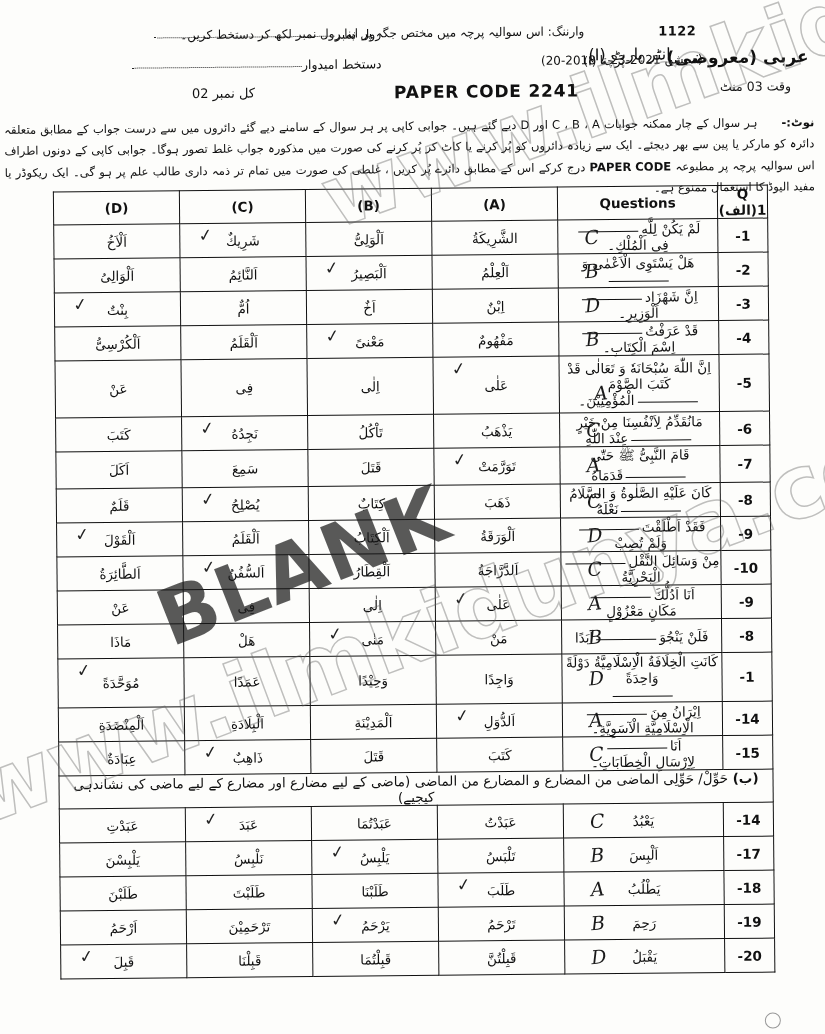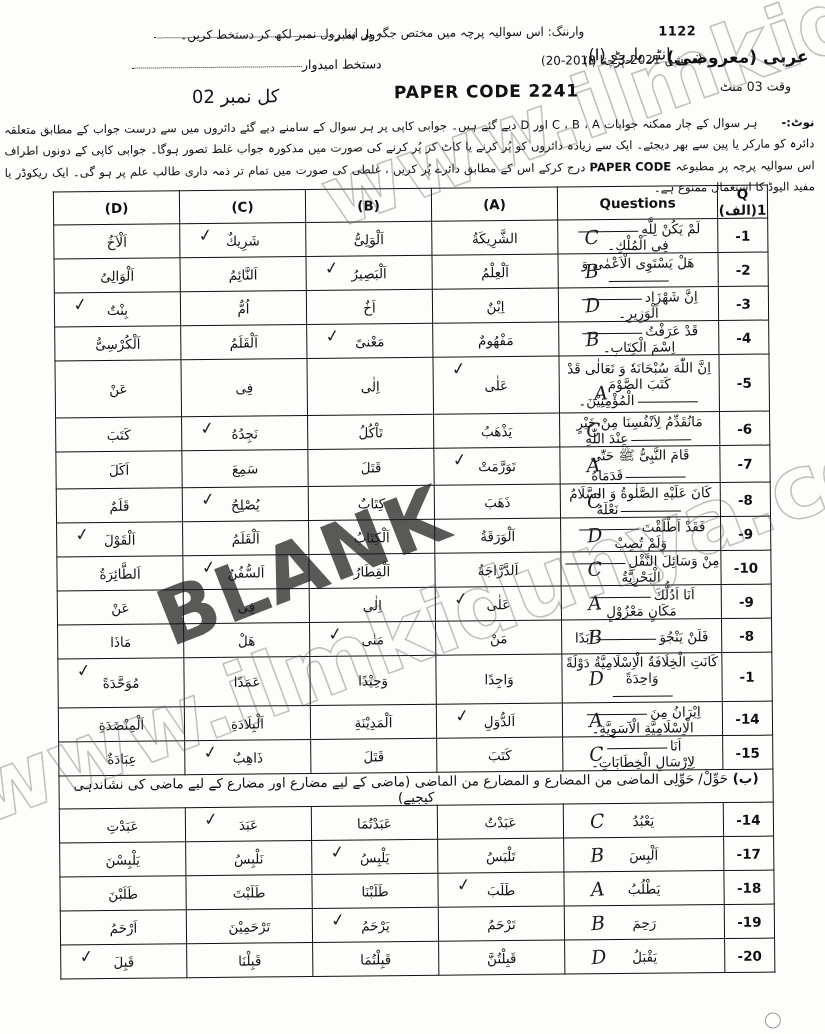--- a/index.html
+++ b/index.html
@@ -55,21 +55,21 @@
   .paperlbl{position:absolute;right:196px;top:56px;font-size:12px;direction:rtl;padding-left:18px;}
   .time{position:absolute;right:30px;top:82px;font-size:12.5px;direction:rtl;}
   .papercode{
     position:absolute;left:398px;top:82px;
     font-size:17px;font-weight:bold;letter-spacing:.8px;
   }
   .roll-row{position:absolute;left:86px;top:26px;width:300px;font-size:12.5px;direction:rtl;text-align:right;}
   .roll-row .dots{display:inline-block;width:180px;border-bottom:1.6px dotted #222;vertical-align:2px;margin-left:6px;}
   .sign-row{position:absolute;left:86px;top:56px;width:300px;font-size:12.5px;direction:rtl;text-align:right;}
   .sign-row .dots{display:inline-block;width:170px;border-bottom:1.6px dotted #222;vertical-align:2px;margin-left:6px;}
-  .total{position:absolute;left:196px;top:84px;font-size:18px;direction:rtl;}
+  .total{position:absolute;left:196px;top:84px;font-size:13px;direction:rtl;}
   
   .note{
     position:absolute;left:8px;top:116px;width:810px;
     font-size:11.6px;line-height:1.85;direction:rtl;text-align:justify;
   }
   .note b{font-weight:bold;margin-left:20px;}
   .note .pc{font-family:"DejaVu Sans", sans-serif;font-weight:bold;direction:ltr;display:inline-block;}
   
   table.grid{
     position:absolute;left:56px;top:188px;

